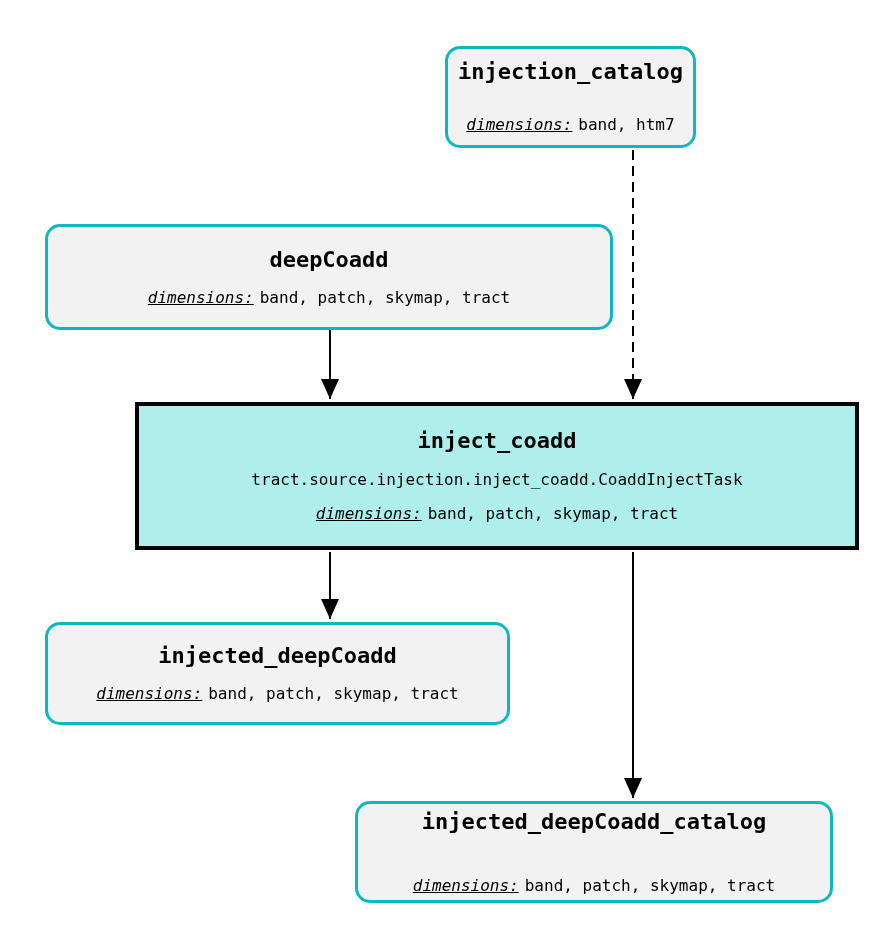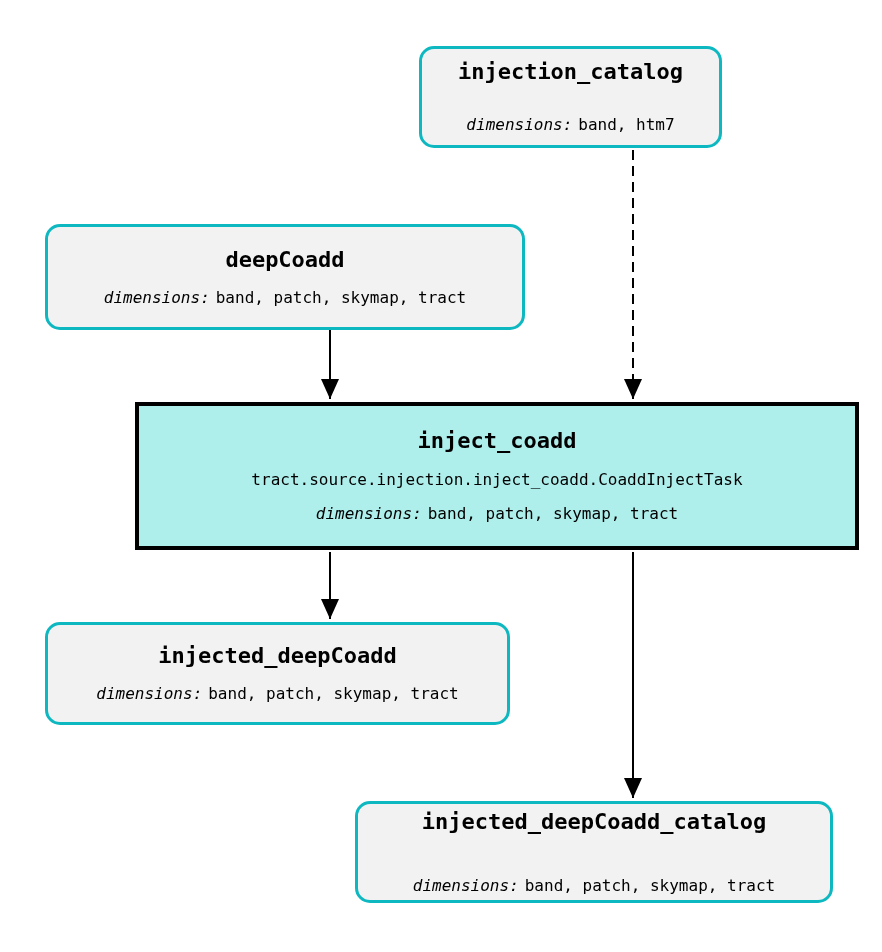--- a/index.html
+++ b/index.html
@@ -59,26 +59,26 @@
     font-size: 22px;
     font-weight: bold;
     line-height: 1.1;
     white-space: nowrap;
   }
   .node-line {
     font-size: 16px;
     line-height: 1.1;
     white-space: nowrap;
   }
-  .dim-label { font-style: italic; }
+  .dim-label { font-style: italic; text-decoration: underline; }
   .dim-value { margin-left: 0.62ch; }
 
   
-  #node-injection_catalog          { left: 419px; top: 46px;  width: 303px; height: 102px; gap: 32px; }
-  #node-deepCoadd                  { left: 45px;  top: 224px; width: 480px; height: 106px; }
+  #node-injection_catalog          { left: 445px; top: 46px;  width: 251px; height: 102px; gap: 32px; }
+  #node-deepCoadd                  { left: 45px;  top: 224px; width: 568px; height: 106px; }
   #node-inject_coadd               { left: 135px; top: 402px; width: 724px; height: 148px; }
   #node-injected_deepCoadd         { left: 45px;  top: 622px; width: 465px; height: 103px; }
   #node-injected_deepCoadd_catalog { left: 355px; top: 801px; width: 478px; height: 102px; gap: 43px; }
 </style>
 </head>
 <body>
 
 <div class="canvas">
 
   <svg class="edges-layer" width="882" height="952" viewBox="0 0 882 952" xmlns="http://www.w3.org/2000/svg">

